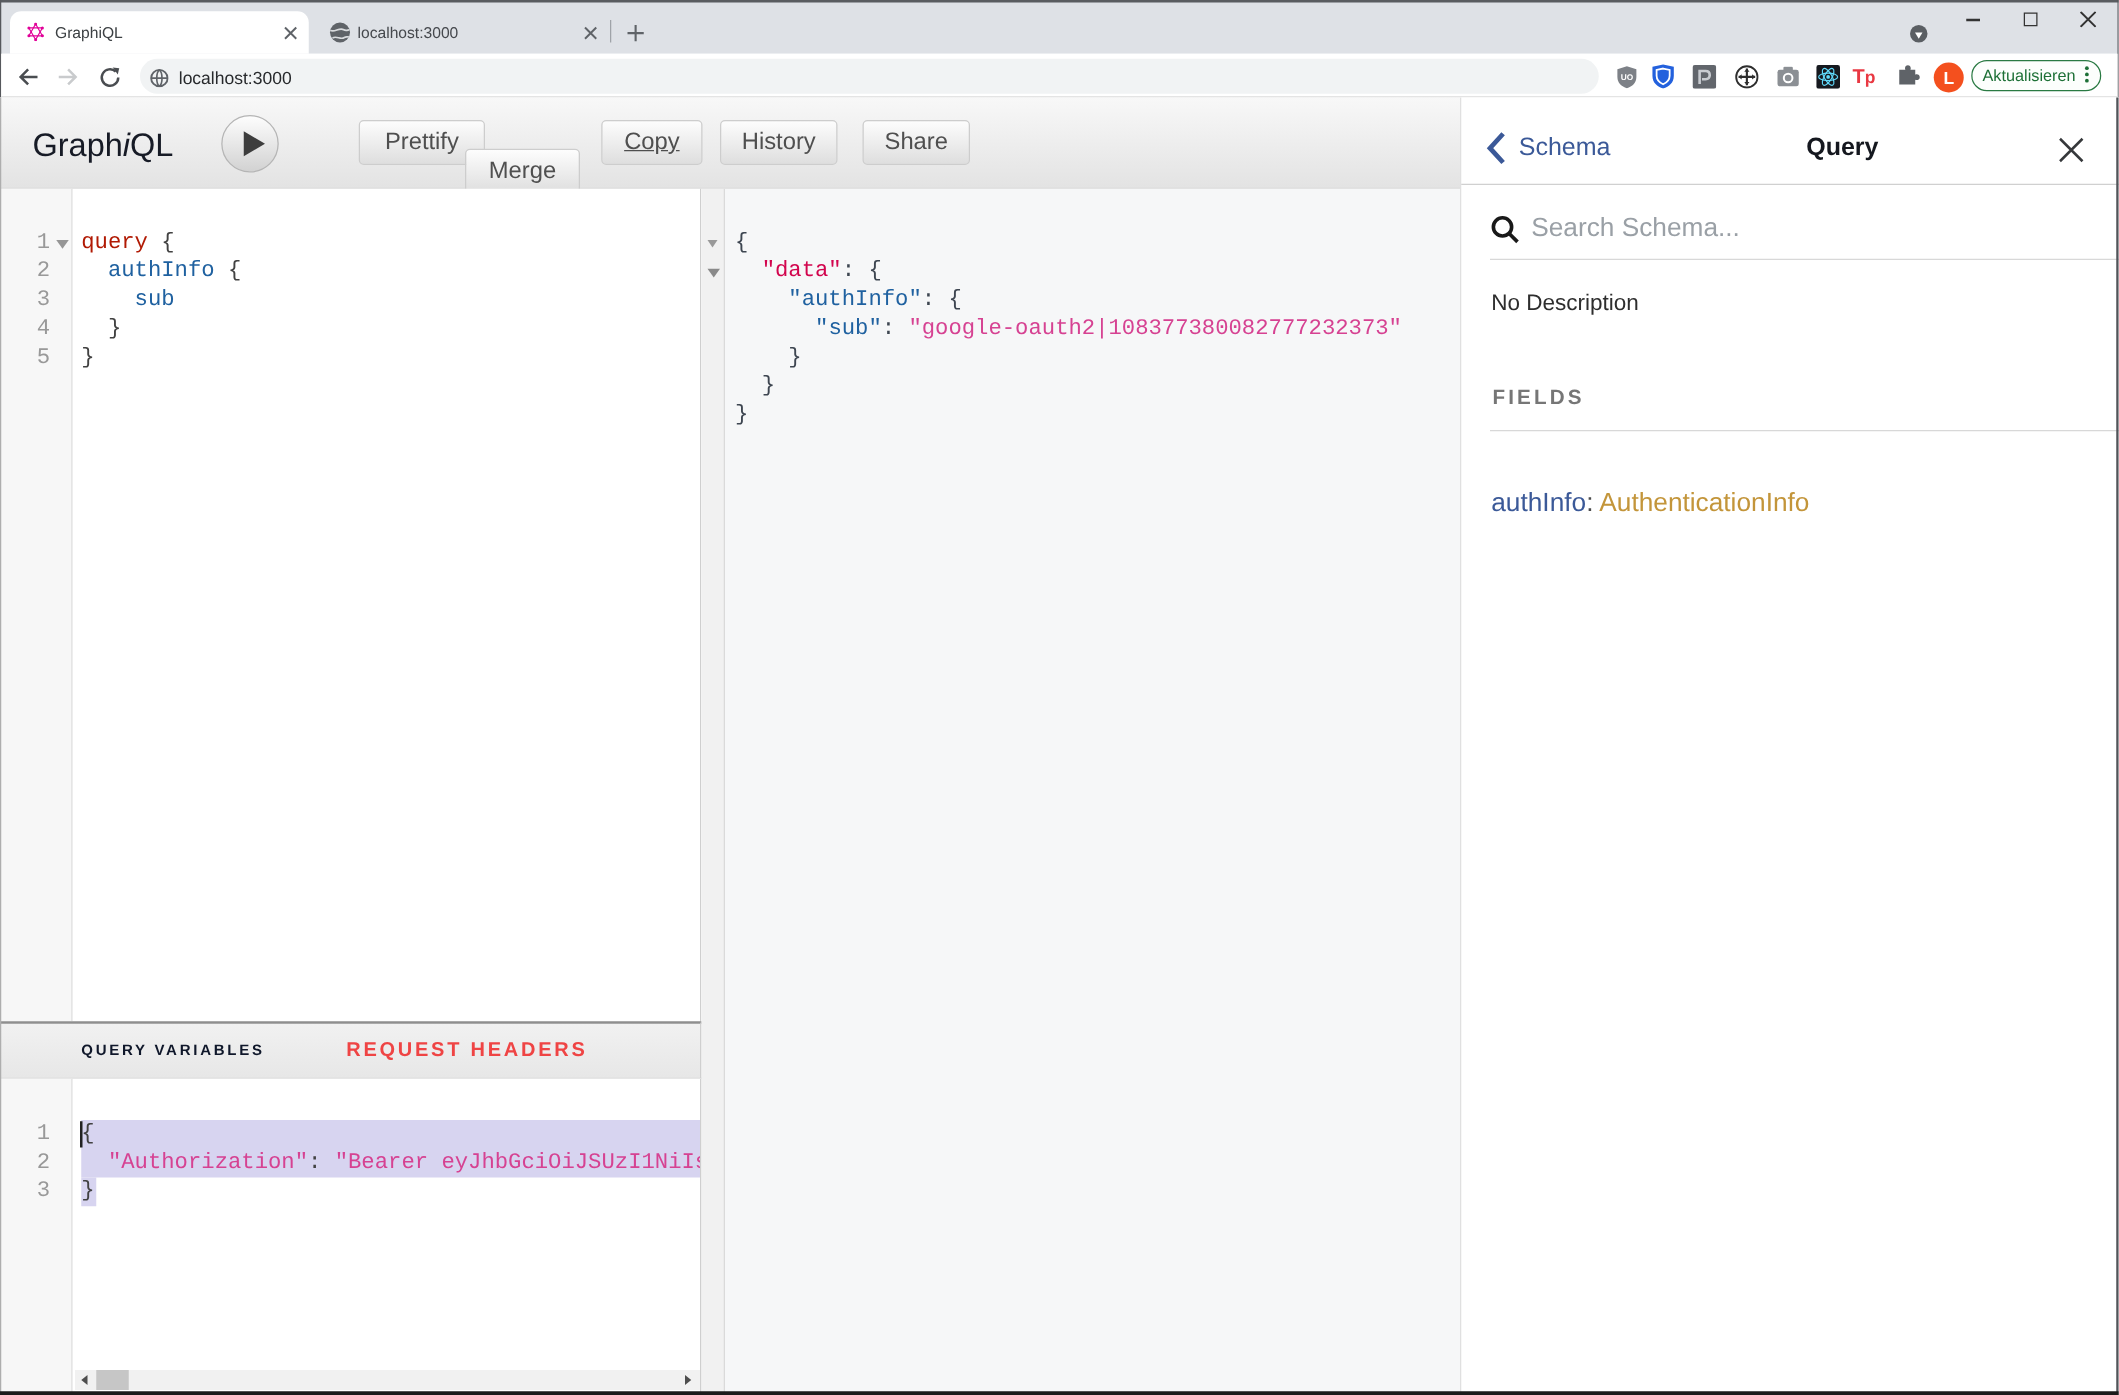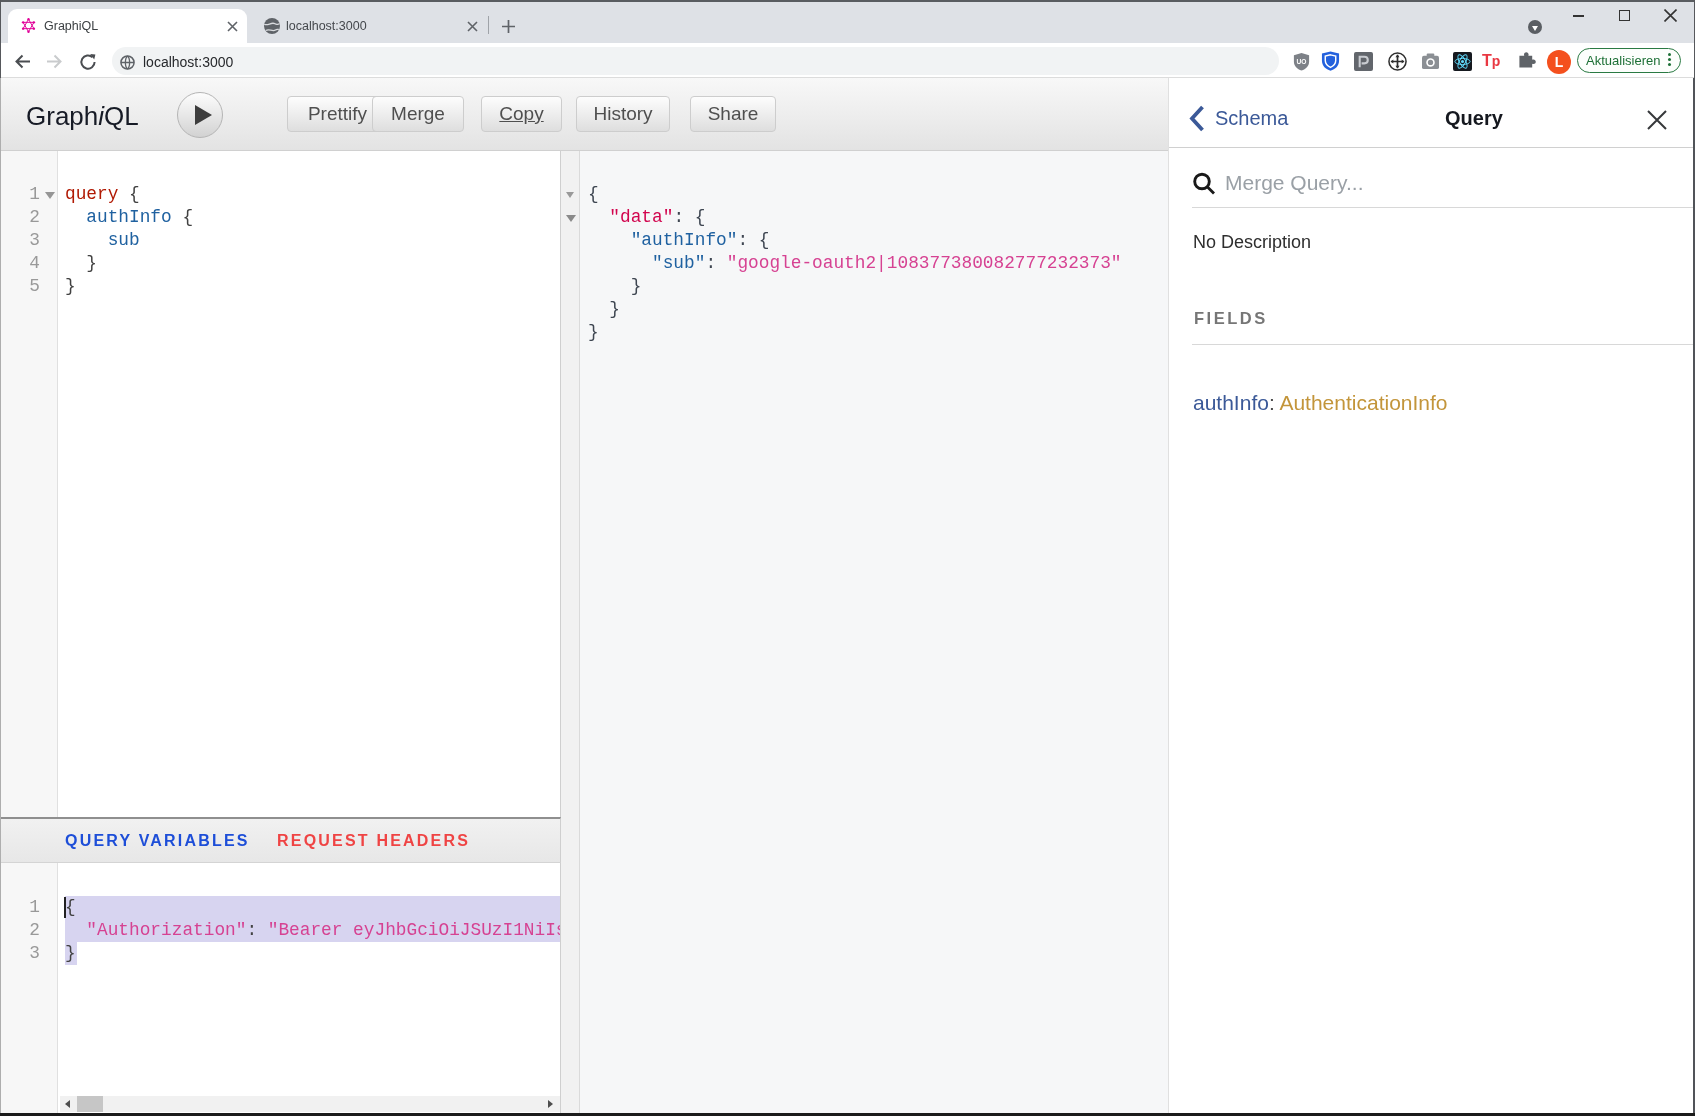--- a/index.html
+++ b/index.html
@@ -121,21 +121,21 @@
 <div class="abs" style="left:1577px;top:48px;width:104px;height:25px;border-radius:13px;border:1px solid #2a7a43;background:#fcfefc;"></div>
 <div class="abs" style="left:1586px;top:54px;font-size:13px;line-height:14px;color:#1d7036;">Aktualisieren</div>
 <div class="abs" style="left:1668px;top:53px;width:3px;height:3px;border-radius:50%;background:#1d7036;box-shadow:0 5px 0 #1d7036, 0 10px 0 #1d7036;"></div>
 
 <div class="abs" style="left:0;top:78px;width:1695px;height:73px;background:linear-gradient(#f8f8f8,#e3e3e3);border-bottom:1px solid #d0d0d0;"></div>
 <div class="abs" style="left:26px;top:101px;font-size:26px;line-height:31px;color:#171b26;">Graph<i>i</i>QL</div>
 <div class="abs" style="left:177px;top:92px;width:46px;height:46px;border-radius:50%;background:linear-gradient(#fdfdfd,#d2d2d2);border:1px solid #b5b5b5;"></div>
 <div class="abs" style="left:195px;top:105px;width:0;height:0;border-top:10px solid transparent;border-bottom:10px solid transparent;border-left:17px solid #3d3d3d;"></div>
 
 <div class="abs tbtn" style="left:256px;width:101px;margin-left:31px;">Prettify</div>
-<div class="abs tbtn" style="left:372px;width:92px;">Merge</div>
+<div class="abs tbtn" style="left:372px;width:92px;margin-top:23px;">Merge</div>
 <div class="abs tbtn" style="left:481px;width:81px;text-decoration:underline;">Copy</div>
 <div class="abs tbtn" style="left:576px;width:94px;">History</div>
 <div class="abs tbtn" style="left:690px;width:86px;">Share</div>
 <style>
 .tbtn { top:96px; height:36px; border:1px solid #cdcdcd; border-radius:4px;
   background:linear-gradient(#fdfdfd,#dedede); color:#4f4f4f; font-size:19px;
   line-height:34px; text-align:center; }
 </style>
 
 <div class="abs" style="left:0;top:151px;width:561px;height:666px;background:#fff;border-right:1px solid #cfcfcf;overflow:hidden;">
@@ -160,21 +160,21 @@
   <pre class="abs mono" style="left:27px;top:32px;color:#3E4651;">{
   <span style="color:#D2054E">"data"</span>: {
     <span style="color:#1F61A0">"authInfo"</span>: {
       <span style="color:#1F61A0">"sub"</span>: <span style="color:#D64292">"google-oauth2|108377380082777232373"</span>
     }
   }
 }</pre>
 </div>
 
 <div class="abs" style="left:0;top:817px;width:561px;height:46px;background:linear-gradient(#f1f1f1,#e7e7e7);border-top:2px solid #8f8f8f;border-bottom:1px solid #d4d4d4;border-right:1px solid #cfcfcf;"></div>
-<div class="abs" style="left:65px;top:832px;font-size:16px;font-weight:bold;letter-spacing:2.2px;color:#1d4ed8;line-height:17px;">QUERY VARIABLES</div>
+<div class="abs" style="left:65px;top:832px;font-size:12px;font-weight:bold;letter-spacing:2.2px;color:#0f172a;line-height:17px;">QUERY VARIABLES</div>
 <div class="abs" style="left:277px;top:832px;font-size:16px;font-weight:bold;letter-spacing:2.2px;color:#ef4444;line-height:17px;">REQUEST HEADERS</div>
 
 <div class="abs" style="left:0;top:863px;width:561px;height:253px;background:#fff;border-right:1px solid #cfcfcf;overflow:hidden;">
   <div class="abs" style="left:0;top:0;width:58px;height:253px;background:#f7f7f7;border-right:1px solid #e0e0e0;"></div>
   <pre class="abs mono" style="left:0;top:33px;width:40px;text-align:right;color:#999;">1
 2
 3</pre>
   <div class="abs" style="left:65px;top:33px;width:495px;height:46px;background:#d7d4f0;"></div>
   <div class="abs" style="left:65px;top:79px;width:12px;height:23px;background:#d7d4f0;"></div>
   <div class="abs" style="left:64px;top:34px;width:1.5px;height:21px;background:#222;"></div>
@@ -196,21 +196,21 @@
   <div class="abs" style="left:46px;top:28px;font-size:20px;line-height:25px;color:#3B5998;">Schema</div>
   <div class="abs" style="left:276px;top:28px;font-size:20px;line-height:25px;font-weight:bold;color:#15181f;">Query</div>
   <svg class="abs" style="left:477px;top:31px" width="22" height="22" viewBox="0 0 22 22">
       <path d="M2 2 L20 20 M20 2 L2 20" stroke="#36383b" stroke-width="2"></path>
     </svg>
 
   <svg class="abs" style="left:23px;top:94px" width="25" height="25" viewBox="0 0 25 25">
     <circle cx="10" cy="9.5" r="7.3" fill="none" stroke="#191919" stroke-width="2.9"></circle>
     <path d="M15.5 15 L22 21.5" stroke="#191919" stroke-width="2.9"></path>
   </svg>
-  <div class="abs" style="left:56px;top:92px;font-size:21px;line-height:26px;color:#9aa0a6;">Merge Query...</div>
+  <div class="abs" style="left:56px;top:92px;font-size:21px;line-height:26px;color:#9aa0a6;">Search Schema...</div>
   <div class="abs" style="left:23px;top:129px;width:504px;height:1px;background:#d8d8d8;"></div>
 
   <div class="abs" style="left:24px;top:151px;font-size:18px;line-height:26px;color:#2e2e2e;">No Description</div>
 
   <div class="abs" style="left:25px;top:230px;font-size:16.5px;line-height:20px;font-weight:bold;letter-spacing:2.5px;color:#767676;">FIELDS</div>
   <div class="abs" style="left:23px;top:266px;width:504px;height:1px;background:#d8d8d8;"></div>
 
   <div class="abs" style="left:24px;top:300px;font-size:21px;line-height:26px;margin-top:12px;"><span style="color:#3B5998">authInfo</span><span style="color:#4b4b4b">: </span><span style="color:#c3953a">AuthenticationInfo</span></div>
 </div>
 

